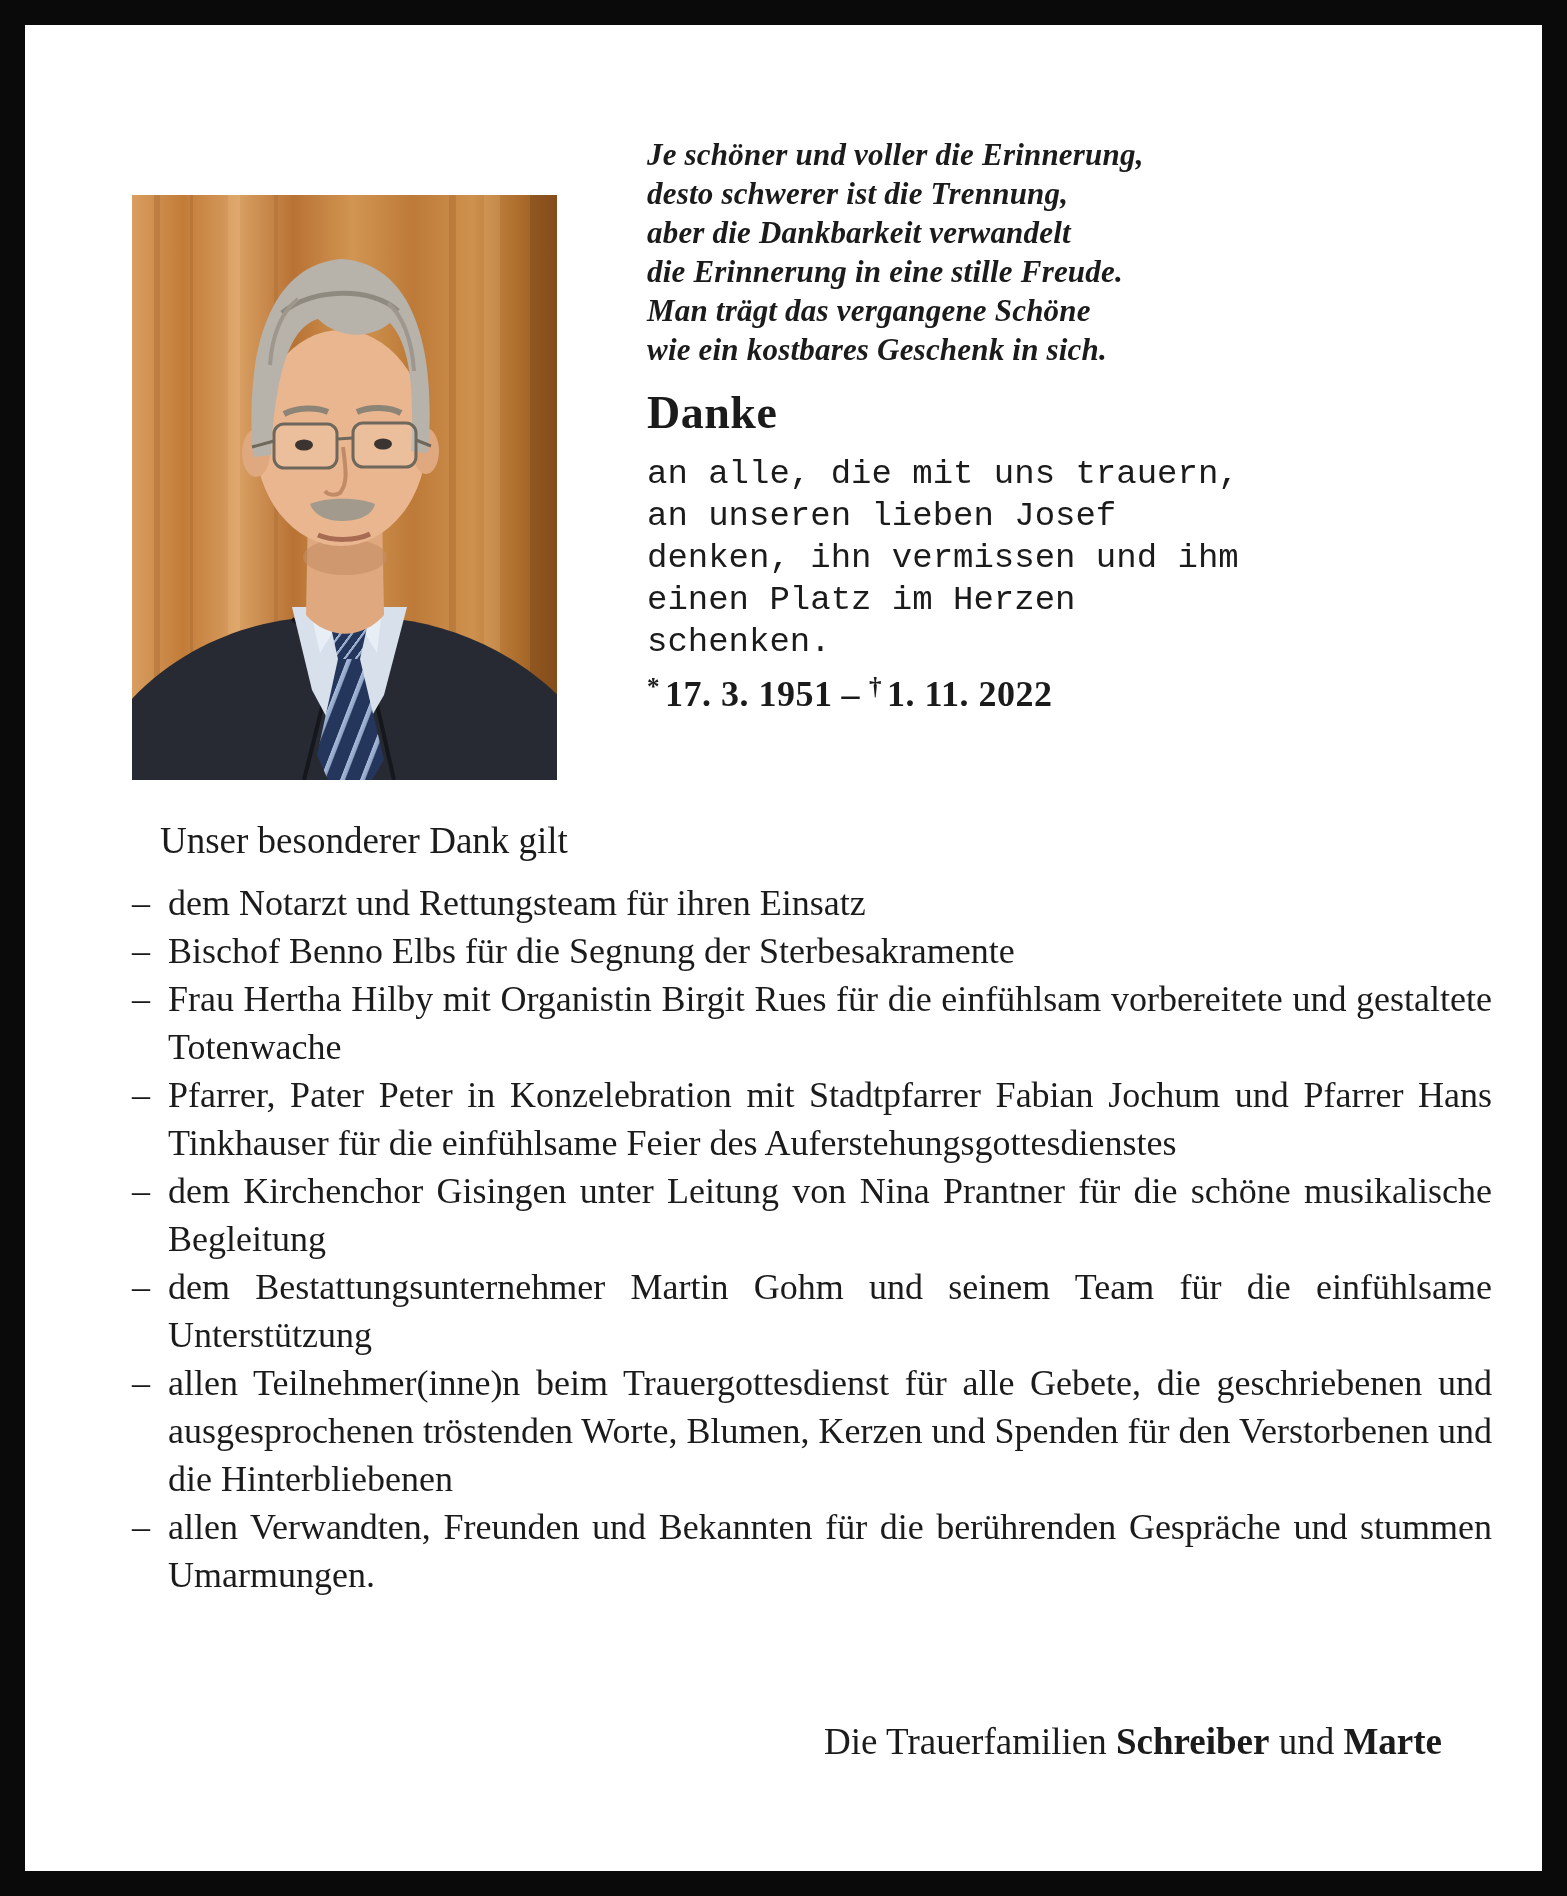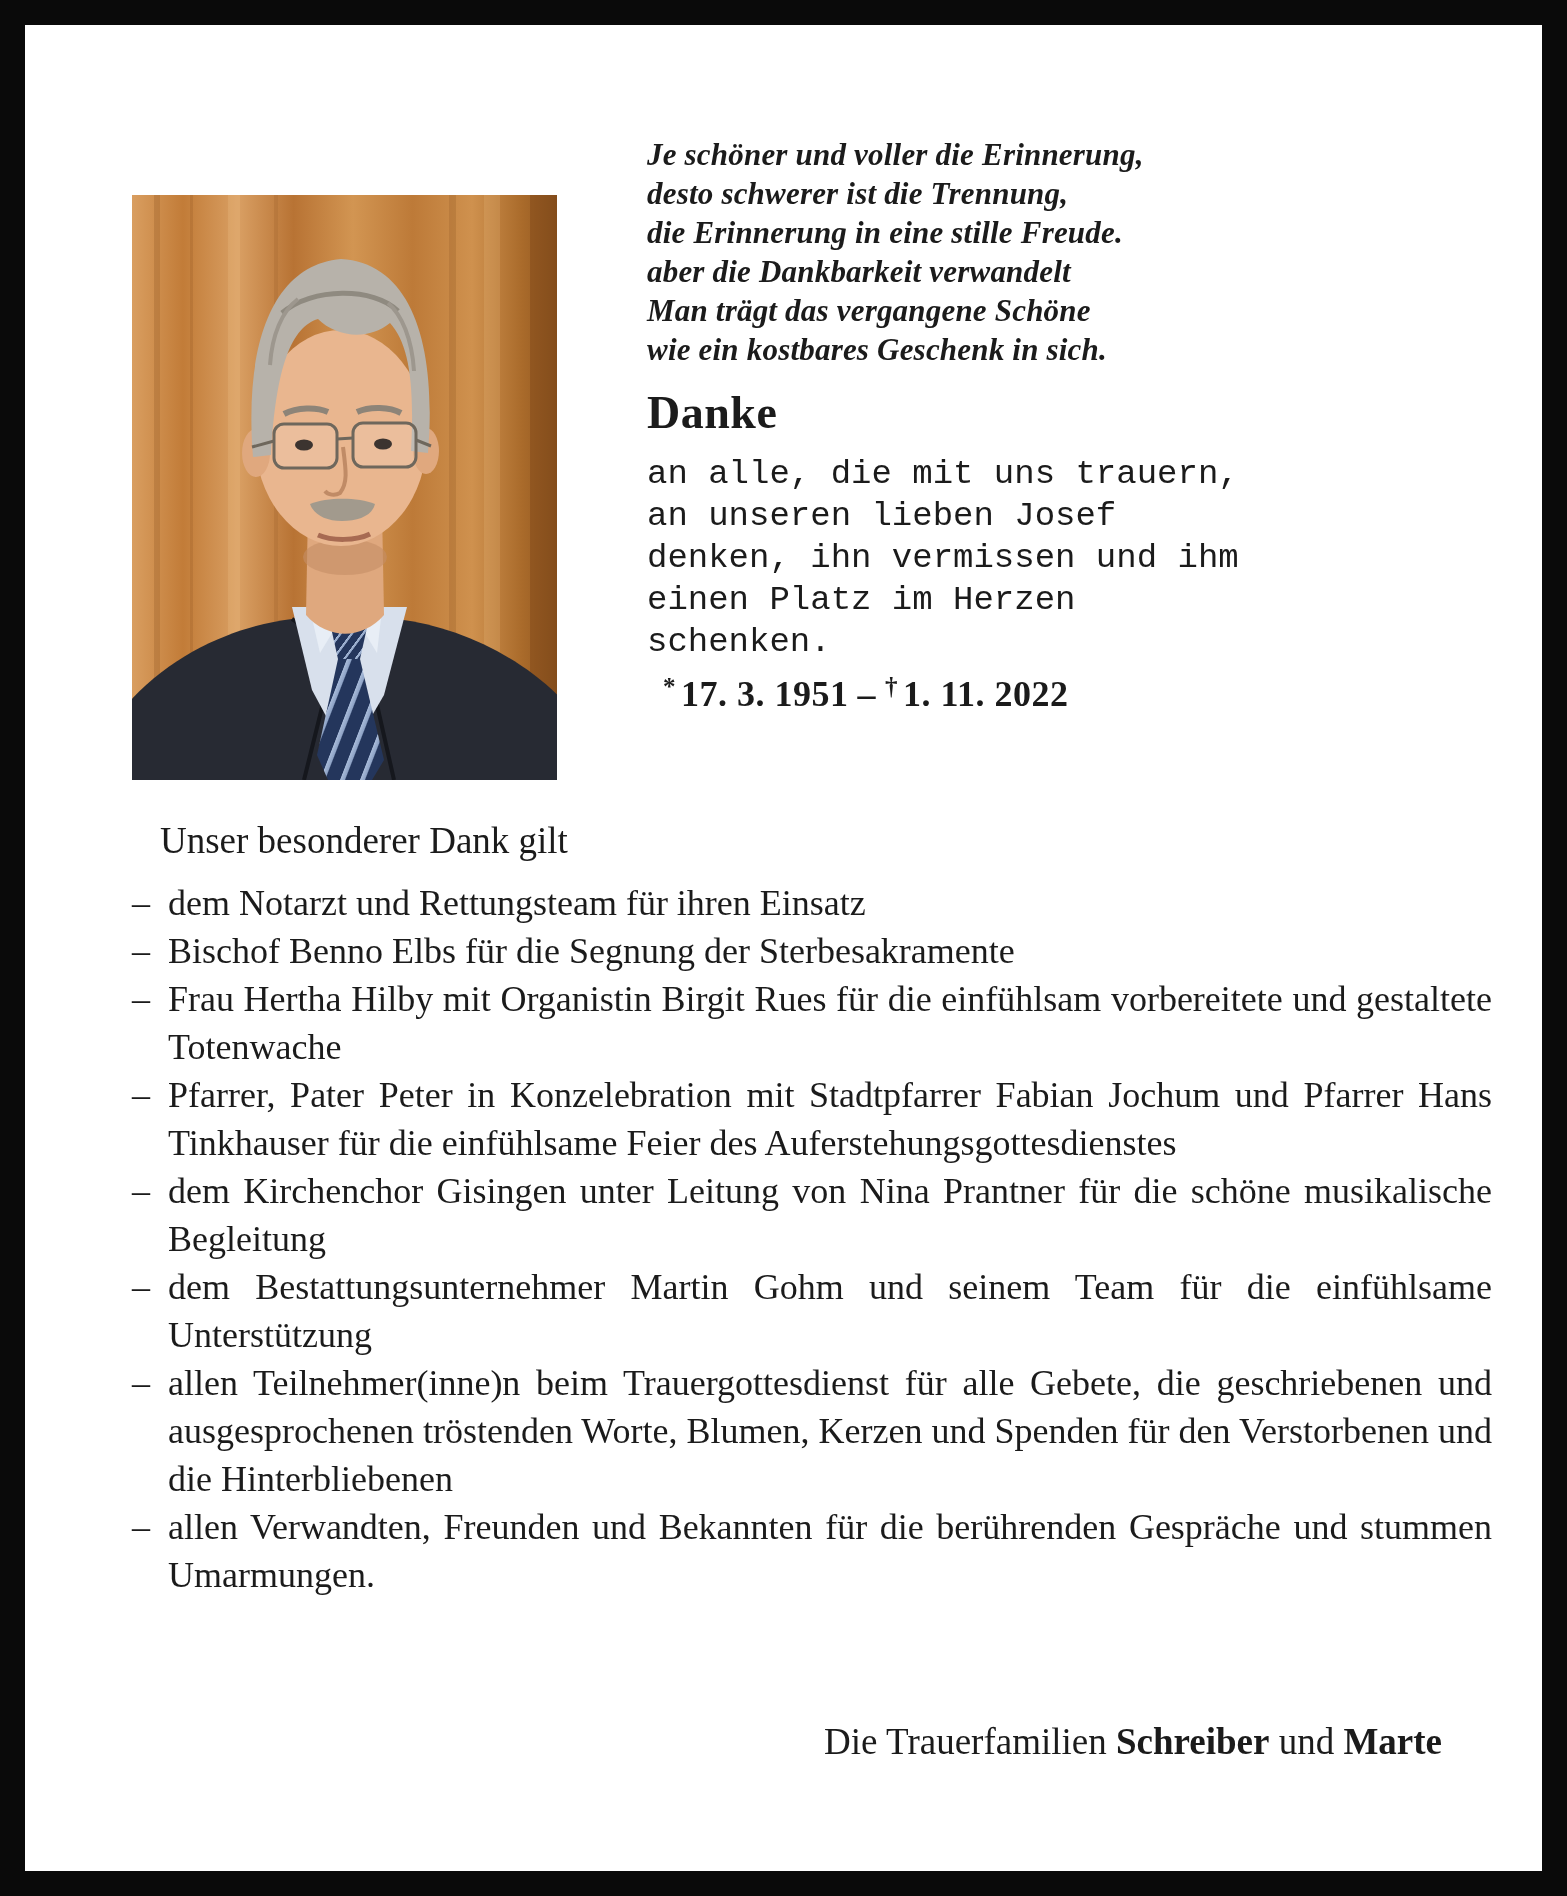--- a/index.html
+++ b/index.html
@@ -59,21 +59,20 @@
     font-size: 98px;
     line-height: 100px;
     margin-top: 6px;
     letter-spacing: 1px;
   }
   .dates {
     font-size: 36px;
     font-weight: bold;
     margin-top: 10px;
     letter-spacing: 0.5px;
-    margin-left: 16px;
   }
   .dates .sym {
     font-size: 25px;
     vertical-align: 11px;
     margin-right: 5px;
   }
   .dates .sep { margin: 0 9px; }
 
   
   .gratitude {
@@ -196,22 +195,22 @@
 
         <path d="M186,340 C200,346 224,346 238,339" stroke="#a76a52" stroke-width="5" fill="none"></path>
       </g>
     </svg>
   </div>
 
   <div class="right-col">
     <div class="poem">
       <div>Je schöner und voller die Erinnerung,</div>
       <div>desto schwerer ist die Trennung,</div>
+      <div>aber die Dankbarkeit verwandelt</div>
       <div>die Erinnerung in eine stille Freude.</div>
-      <div>aber die Dankbarkeit verwandelt</div>
       <div>Man trägt das vergangene Schöne</div>
       <div>wie ein kostbares Geschenk in sich.</div>
     </div>
 
     <div class="danke">Danke</div>
 
     <div class="thanks-text">an alle, die mit uns trauern, an unseren lieben Josef denken, ihn vermissen und ihm einen Platz im Herzen schenken.</div>
 
 
     <div class="dates">

